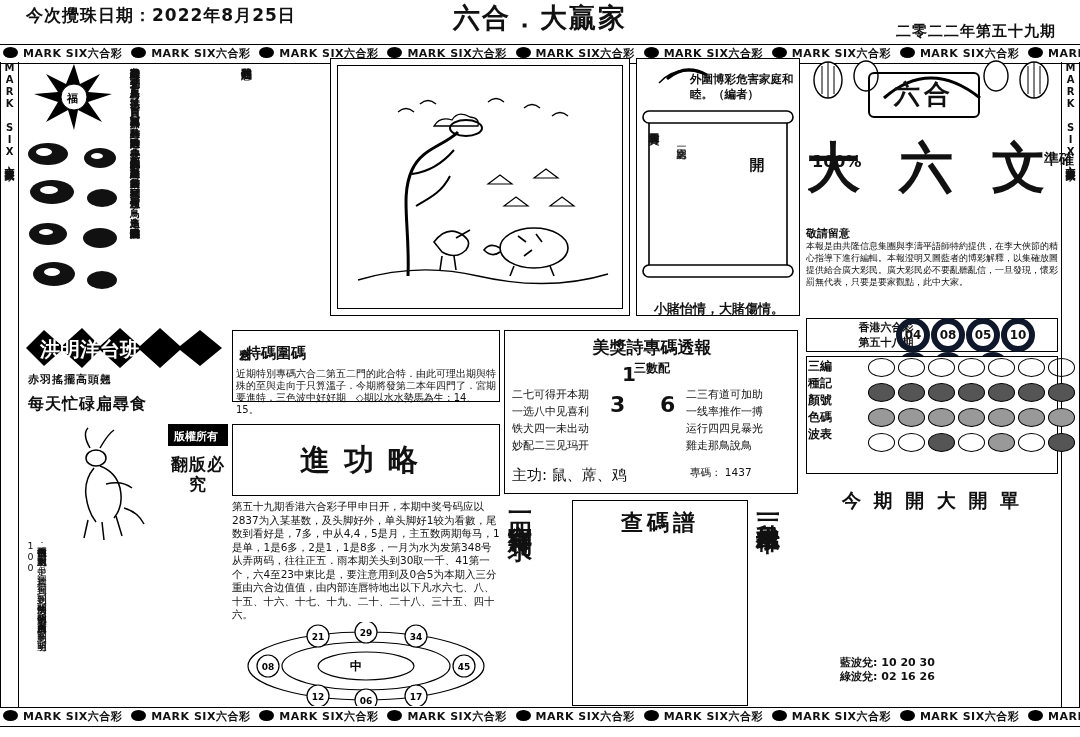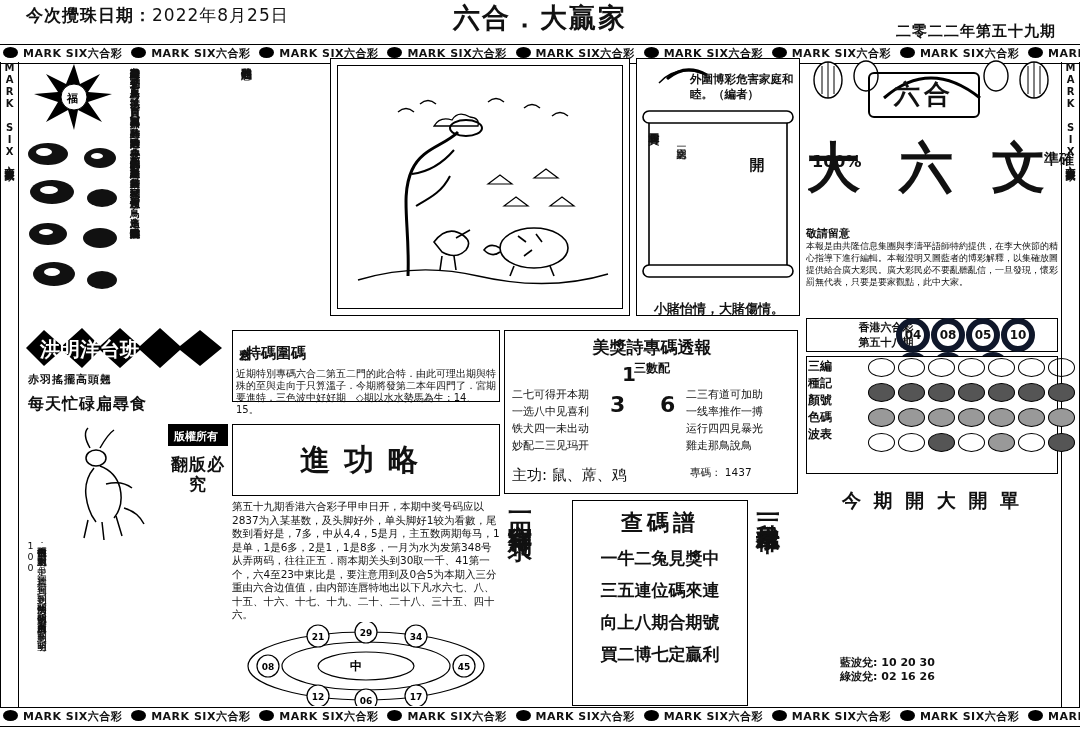--- a/index.html
+++ b/index.html
@@ -9,21 +9,21 @@
     font-family:"DejaVu Sans","Liberation Sans",sans-serif;
     color:#111;
     overflow:hidden;
     position:relative;
   }
   .page{position:relative;width:1080px;height:737px;}
 
   
   .hdr{position:absolute;left:0;top:0;width:1080px;height:44px;}
   .hdr-date{position:absolute;left:26px;top:4px;font-size:17px;font-weight:bold;letter-spacing:1px;}
-  .hdr-date .d{font-weight:normal;}
+  .hdr-date .d{font-weight:bold;}
   .hdr-title{position:absolute;left:0;top:0;width:1080px;text-align:center;font-size:27px;font-weight:bold;letter-spacing:2px;}
   .hdr-issue{position:absolute;right:24px;top:22px;font-size:15px;font-weight:bold;letter-spacing:1px;}
 
   
   .strip{position:absolute;left:0;width:1080px;height:18px;overflow:hidden;
          font-size:11px;font-weight:bold;white-space:nowrap;line-height:18px;
          border-top:1px solid #000;border-bottom:1px solid #000;background:#fff;}
   .strip.top{top:44px;}
   .strip.bot{top:707px;}
   .strip span{display:inline-block;padding:0 2px;text-align:center;}
@@ -451,26 +451,20 @@
     <span>專碼：</span>
     <span>1437</span>
   </div>
 
   <div id="four-col">
     <div class="vtext">一四守得利可求</div>
   </div>
 
   <div class="box" id="cha-box"></div>
   <div id="cha-title">查碼譜</div>
-  <div id="cha-lines">
-    <div>一牛二兔見獎中</div>
-    <div>三五連位碼來連</div>
-    <div>向上八期合期號</div>
-    <div>買二博七定贏利</div>
-  </div>
 
   <div id="autumn-col">
     <div class="vtext">三一秋水最稀罕</div>
   </div>
 
   <div id="watermark">
     
     
   </div>
 

